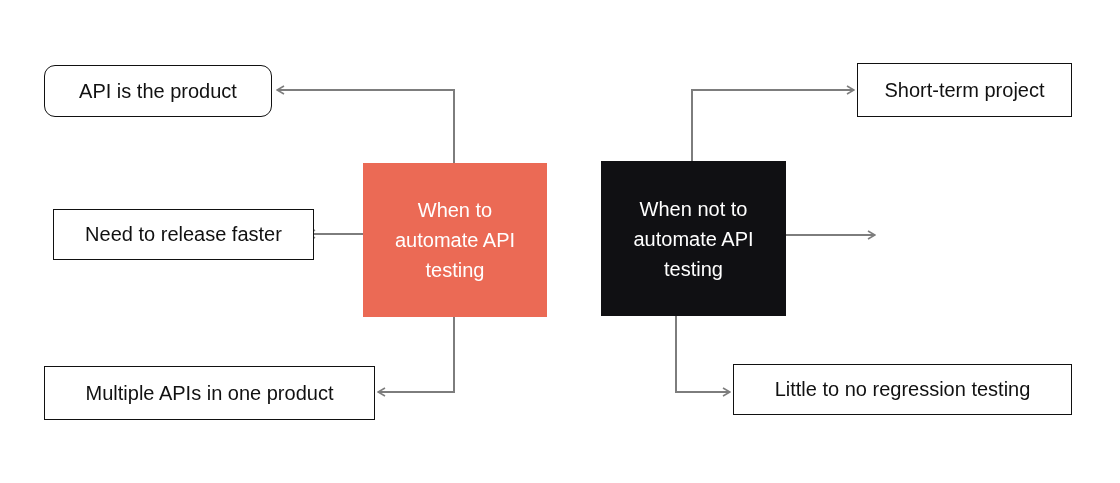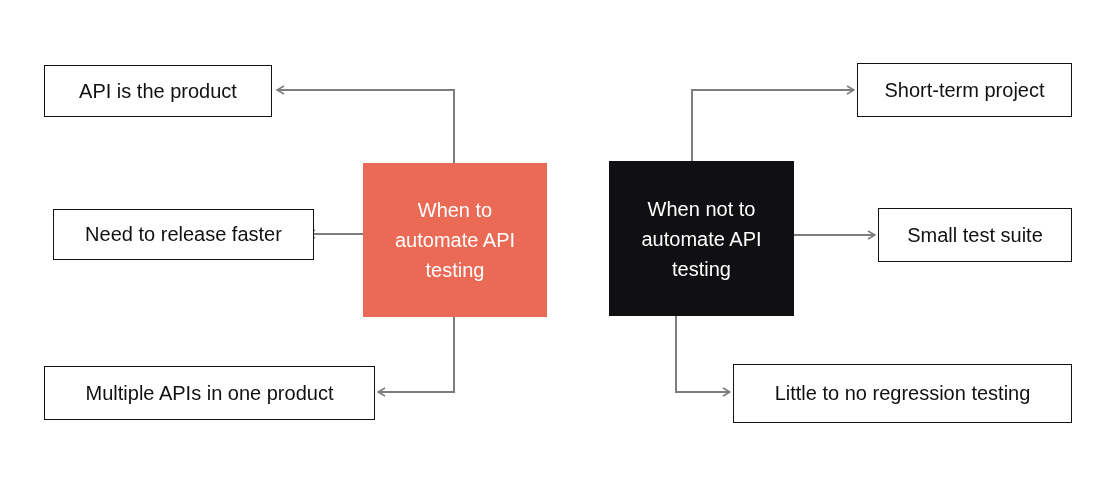--- a/index.html
+++ b/index.html
@@ -63,28 +63,27 @@
   }
   .hub-left {
     left: 363px; top: 163px;
     width: 184px; height: 154px;
     background: var(--accent-red);
   }
   .hub-right {
     left: 601px; top: 161px;
     width: 185px; height: 155px;
     background: var(--hub-dark);
-    margin-left: 8px;
   }
-  .b-l1 { left: 44px;  top: 65px;  width: 228px; height: 52px; }
+  .b-l1 { left: 44px;  top: 65px;  width: 228px; height: 52px; border-radius: 11px; }
   .b-l2 { left: 53px;  top: 209px; width: 261px; height: 51px; }
   .b-l3 { left: 44px;  top: 366px; width: 331px; height: 54px; }
   .b-r1 { left: 857px; top: 63px;  width: 215px; height: 54px; }
   .b-r2 { left: 878px; top: 208px; width: 194px; height: 54px; }
-  .b-r3 { left: 733px; top: 364px; width: 339px; height: 59px; }
+  .b-r3 { left: 733px; top: 364px; width: 339px; height: 51px; }
 </style>
 </head>
 <body>
 
 <div class="canvas">
 
   <svg class="connectors" viewBox="0 0 1120 483" xmlns="http://www.w3.org/2000/svg">
     <defs>
       <marker id="arrow" viewBox="0 0 10 10" refX="9" refY="5" markerWidth="10" markerHeight="10" markerUnits="userSpaceOnUse" orient="auto">
         <path class="arrowhead" d="M2,1 L9,5 L2,9"></path>
@@ -109,17 +108,16 @@
   <div class="hub hub-right">When not to automate API testing</div>
 
   <div class="branch b-l1">API is the product</div>
 
   <div class="branch b-l2">Need to release faster</div>
 
   <div class="branch b-r1">Short-term project</div>
 
   <div class="branch b-l3">Multiple APIs in one product</div>
 
-  <div class="branch b-r2">Small test suite</div>
 
   <div class="branch b-r3">Little to no regression testing</div>
 
 </div>
 
 </body></html>

